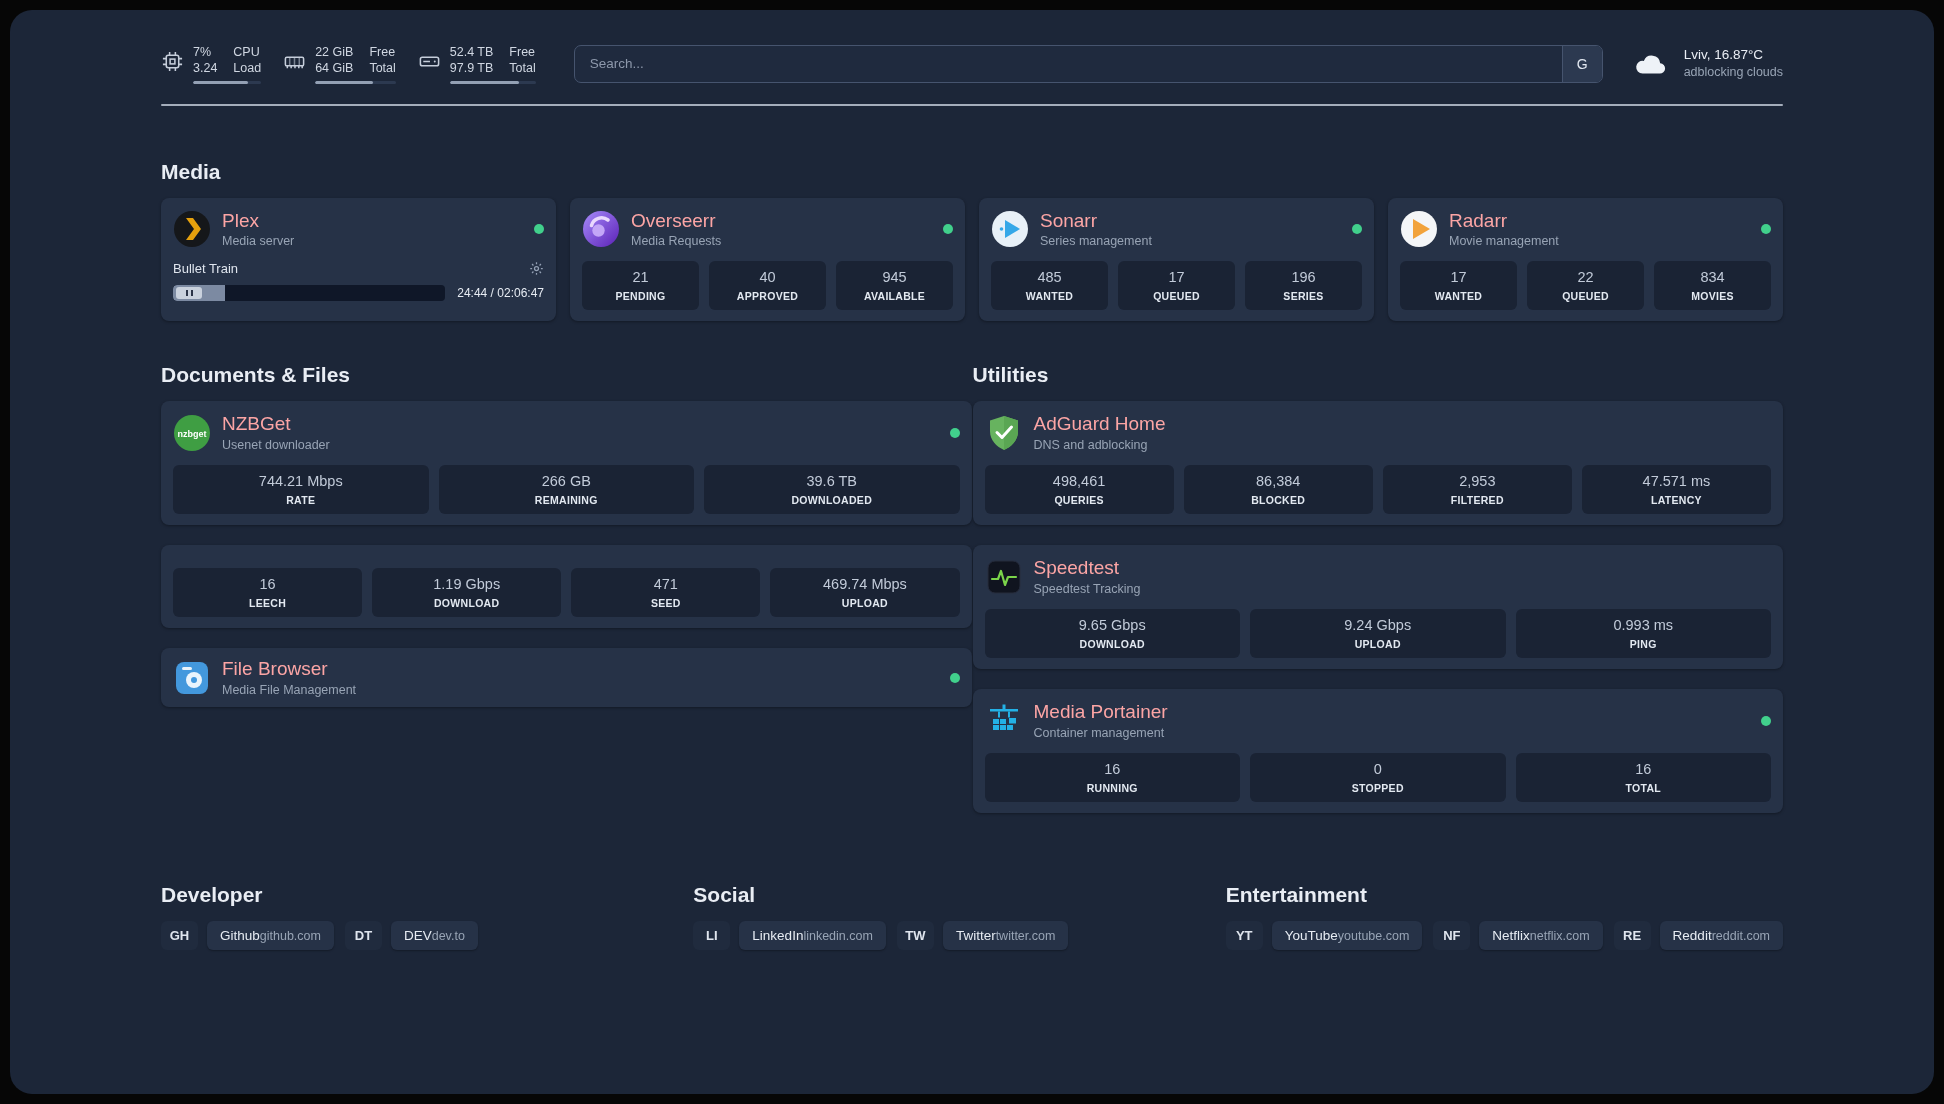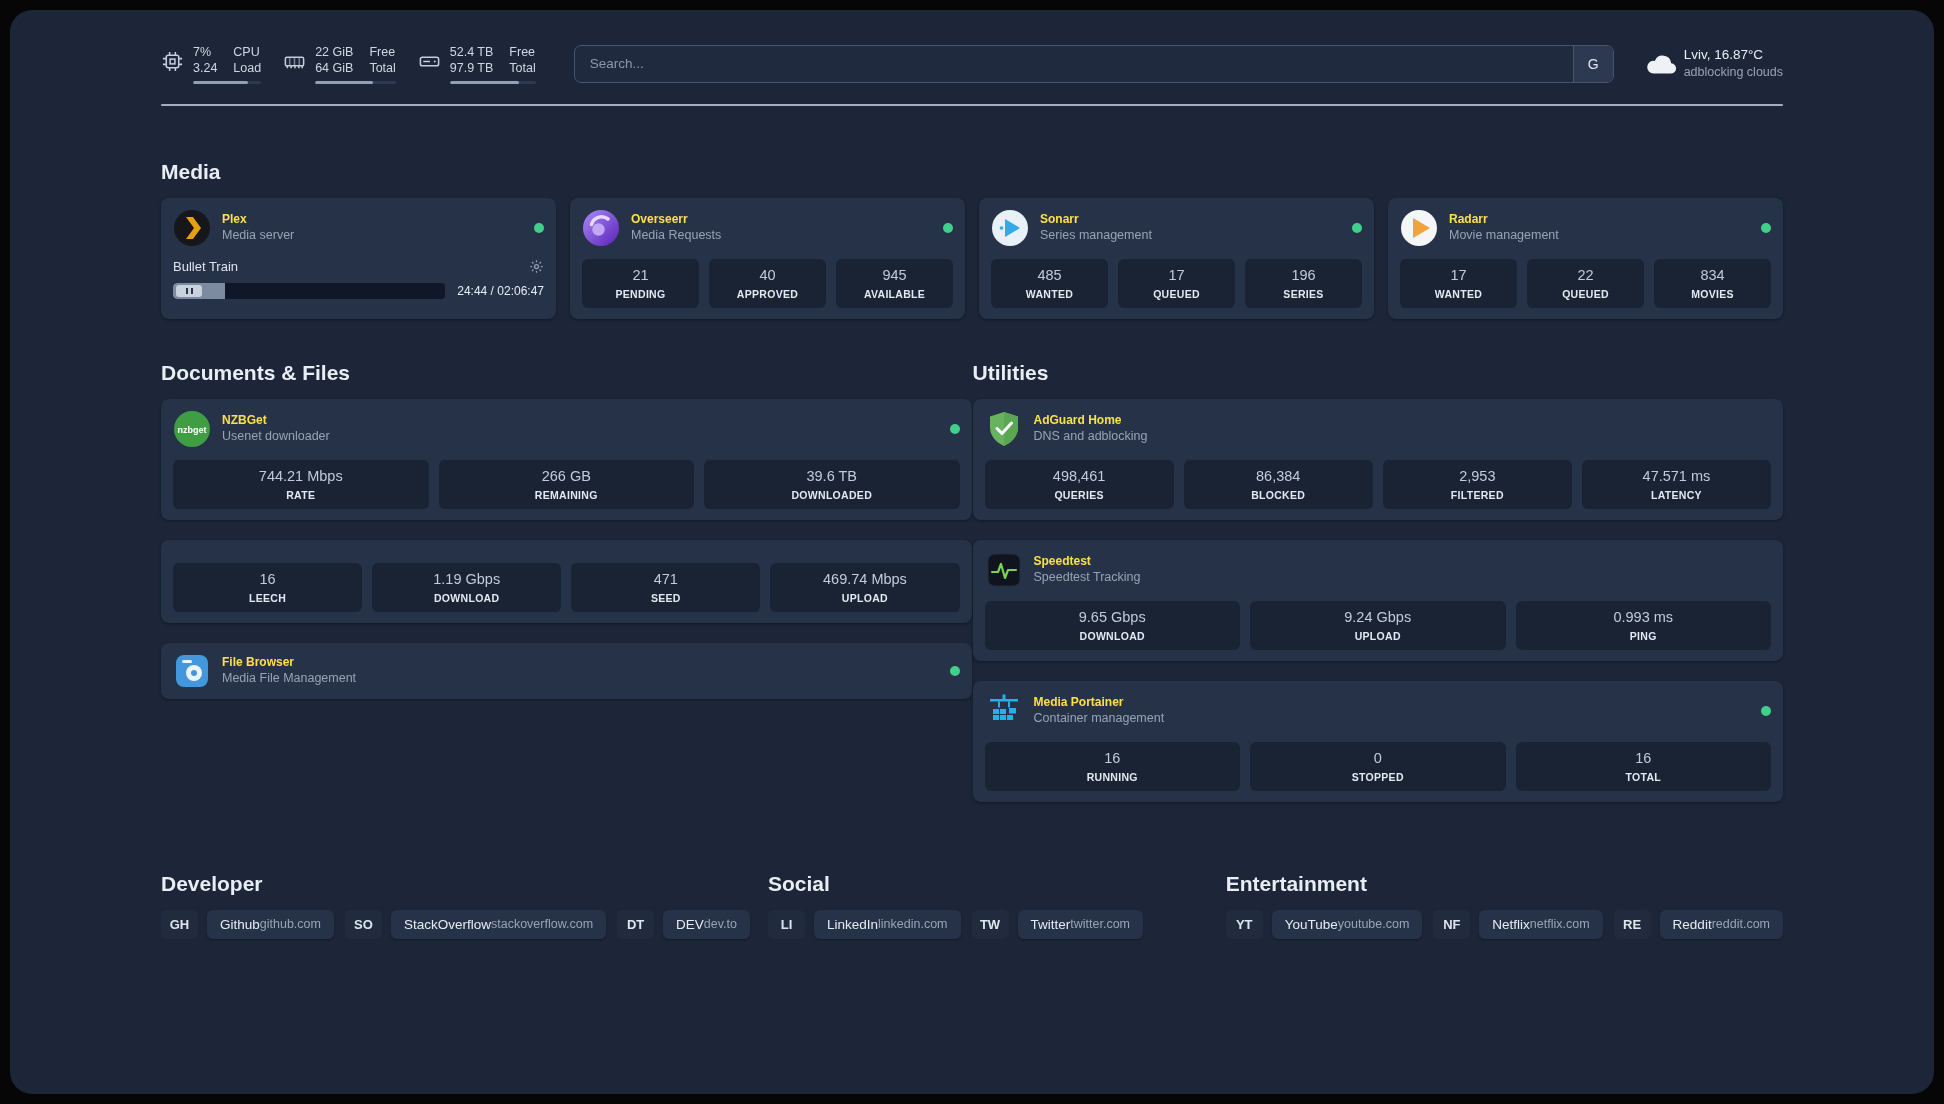--- a/index.html
+++ b/index.html
@@ -29,21 +29,21 @@
   .res-fill { height:100%; background:#93a0b4; border-radius:2px; }
 
   .search { flex:1; display:flex; align-items:stretch; height:38px; margin:0 30px 0 16px;
     background:#1f2a3e; border:1px solid #46546e; border-radius:7px; overflow:hidden; }
   .search input { flex:1; background:transparent; border:0; outline:none; padding:0 15px;
     color:#dfe5ee; font-size:13.5px; font-family:"Liberation Sans", sans-serif; }
   .search input::placeholder { color:#8d98ab; }
   .gbtn { width:40px; display:flex; align-items:center; justify-content:center;
     background:#2c3950; border-left:1px solid #46546e; color:#e2e8f1; font-size:14px; }
 
-  .weather { display:flex; align-items:center; gap:6px; }
+  .weather { display:flex; align-items:center; gap:17px; }
   .weather-col { display:flex; flex-direction:column; line-height:1.35; }
   .weather-loc { font-size:13.5px; color:#e9edf4; }
   .weather-cond { font-size:12.5px; color:#98a4b5; }
 
   .divider { height:2px; background:#bcc5d2; opacity:.85; margin-top:20px; border-radius:1px; }
 
   
   .sec-title { font-size:21px; font-weight:600; color:#e9edf4; margin-bottom:14px; }
   .media-wrap { margin-top:54px; }
   .media-grid { display:grid; grid-template-columns:repeat(4,1fr); gap:14px; }
@@ -51,21 +51,21 @@
   .mid { display:grid; grid-template-columns:1fr 1fr; gap:1px; margin-top:42px; }
   .stack { display:flex; flex-direction:column; gap:20px; }
 
   
   .card { background:#263247; border-radius:8px; padding:11px 12px;
     box-shadow:0 1px 3px rgba(0,0,0,.35); }
   .card-slim { padding:9px 12px; }
   .chead { display:flex; align-items:center; gap:11px; }
   .cicon { width:38px; height:38px; flex-shrink:0; display:flex; align-items:center; justify-content:center; }
   .cmeta { display:flex; flex-direction:column; line-height:1.3; }
-  .cname { font-size:12px; font-weight:700; color:#fde047; }
+  .cname { font-size:19px; font-weight:400; color:#fca5a5; }
   .cdesc { font-size:12.5px; color:#98a4b5; }
   .dot { width:10px; height:10px; border-radius:50%; background:#41d08c; margin-left:auto; flex-shrink:0; }
 
   .stats { display:flex; gap:10px; margin-top:12px; }
   .stat { flex:1; background:#1a2334; border-radius:6px; padding:7px 16px; text-align:center; }
   .sval { font-size:14.5px; color:#c2cbd9; line-height:19px; }
   .slab { font-size:10.5px; font-weight:bold; color:#e3e9f1; letter-spacing:.3px; margin-top:2px; line-height:14px; }
 
   
   .plex-now { display:flex; align-items:flex-start; margin-top:12px; font-size:13px; color:#dfe5ee; }
@@ -515,27 +515,20 @@
         <div class="sec-title" data-interactable="false">Developer</div>
         <div class="bm-rows">
           <div class="bm-row" data-interactable="true">
             <span class="bm-abbr" data-interactable="false">GH</span>
             <span class="bm-pill">
               <span class="bm-name" data-interactable="false">Github</span>
               <span class="bm-domain" data-interactable="false">github.com</span>
             </span>
           </div>
           <div class="bm-row" data-interactable="true">
-            <span class="bm-abbr" data-interactable="false">SO</span>
-            <span class="bm-pill">
-              <span class="bm-name" data-interactable="false">StackOverflow</span>
-              <span class="bm-domain" data-interactable="false">stackoverflow.com</span>
-            </span>
-          </div>
-          <div class="bm-row" data-interactable="true">
             <span class="bm-abbr" data-interactable="false">DT</span>
             <span class="bm-pill">
               <span class="bm-name" data-interactable="false">DEV</span>
               <span class="bm-domain" data-interactable="false">dev.to</span>
             </span>
           </div>
         </div>
       </div>
 
       <div class="bm-col" data-interactable="false">

